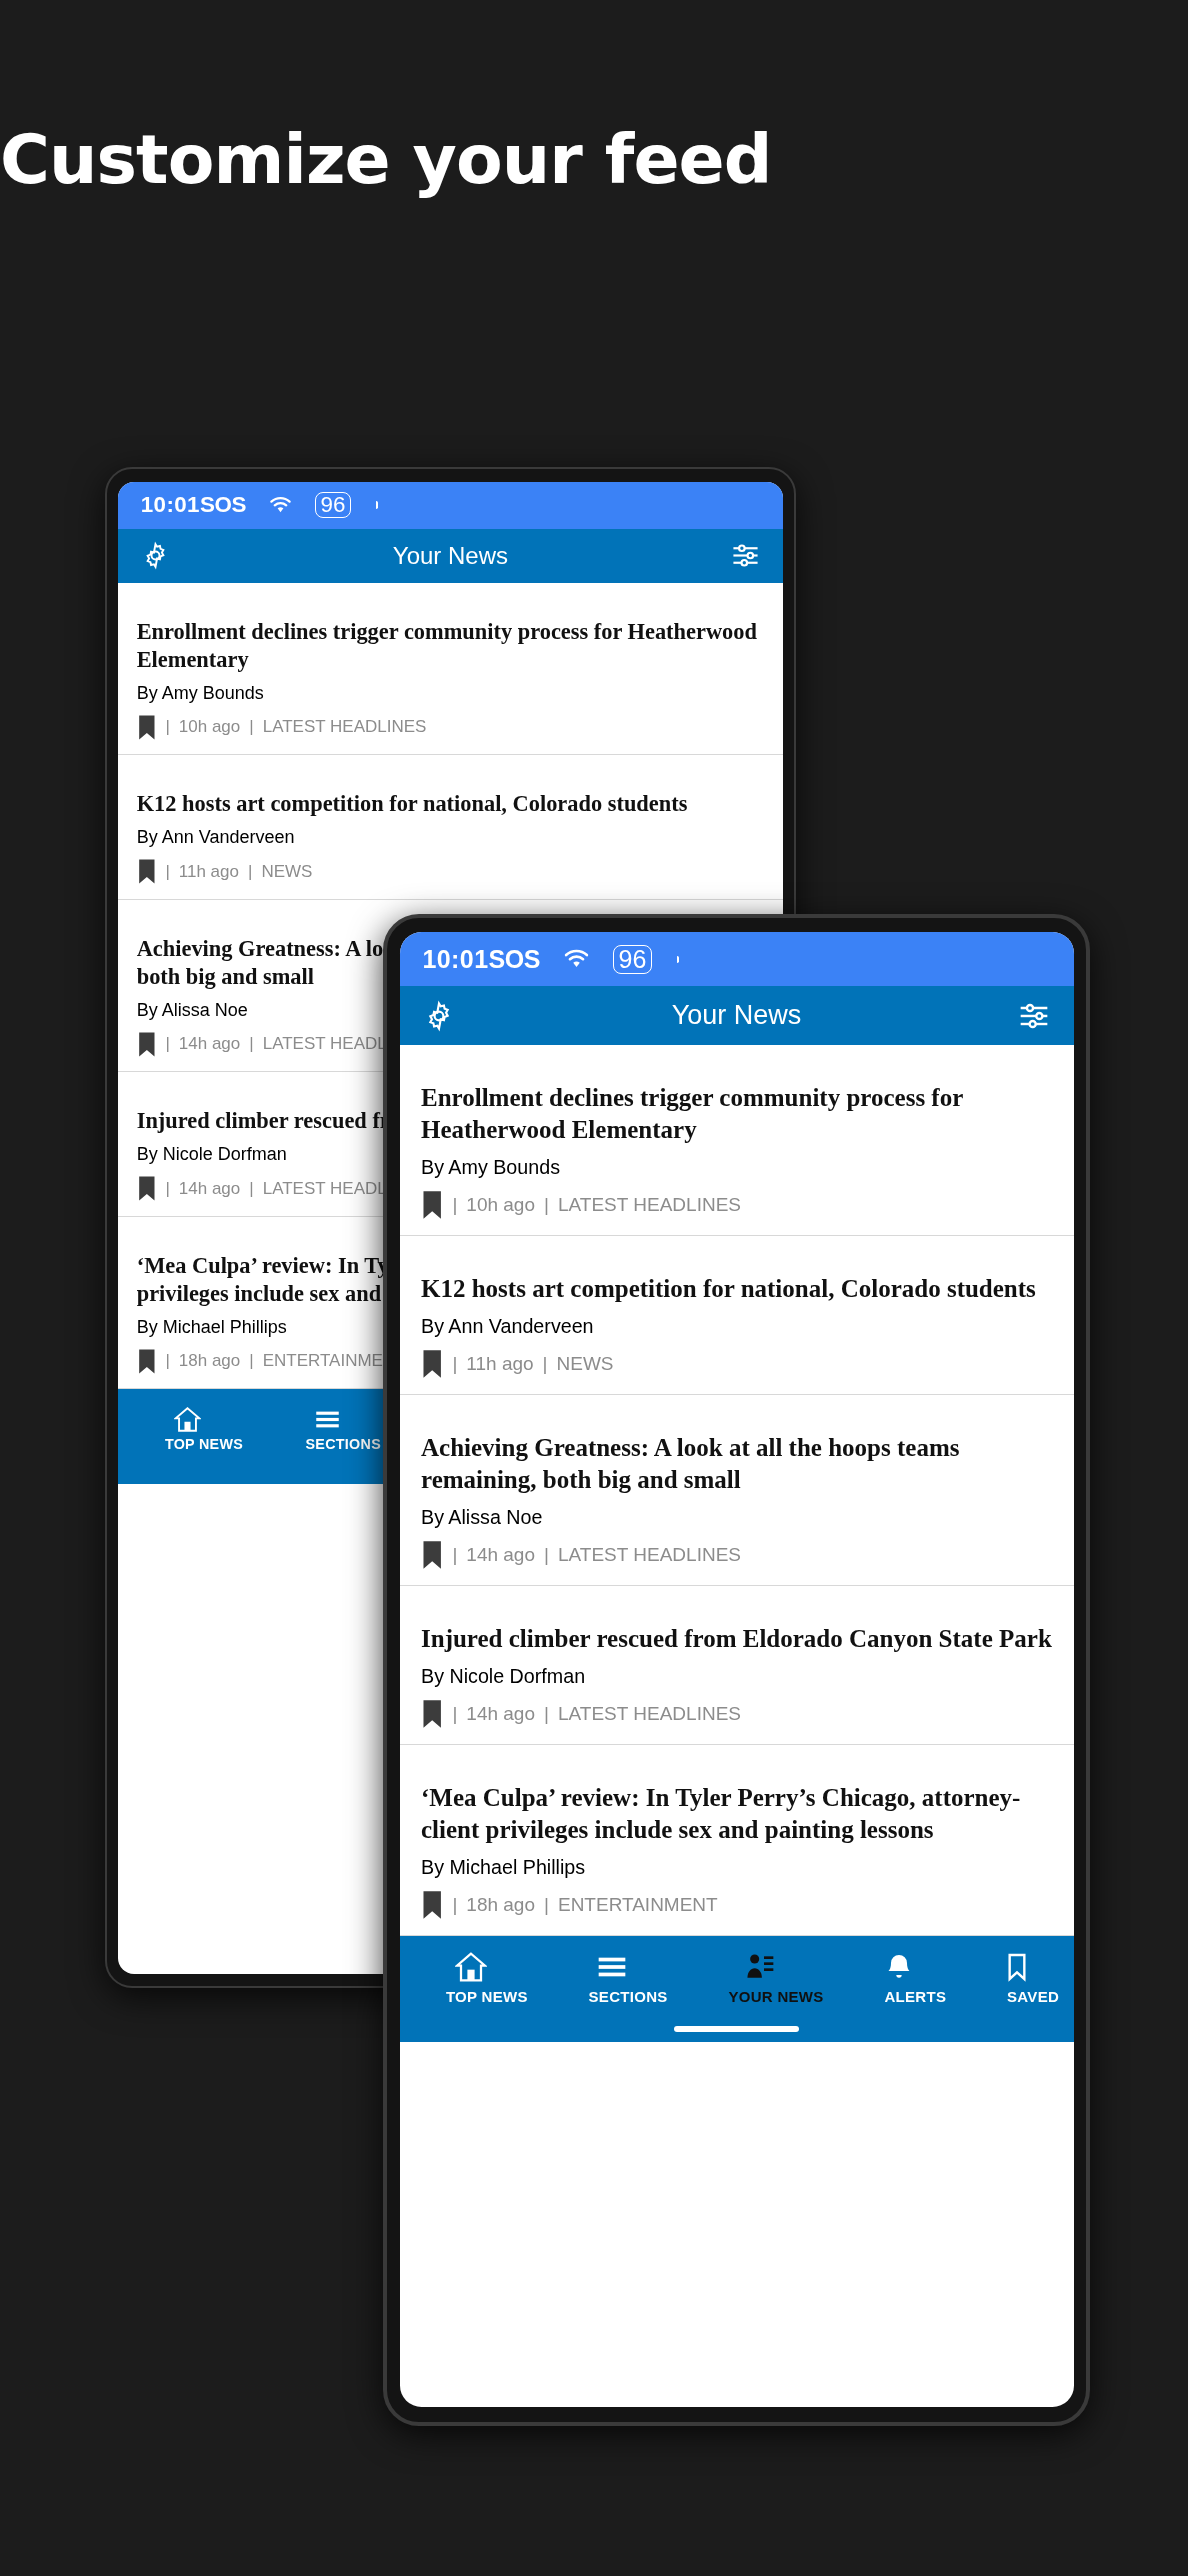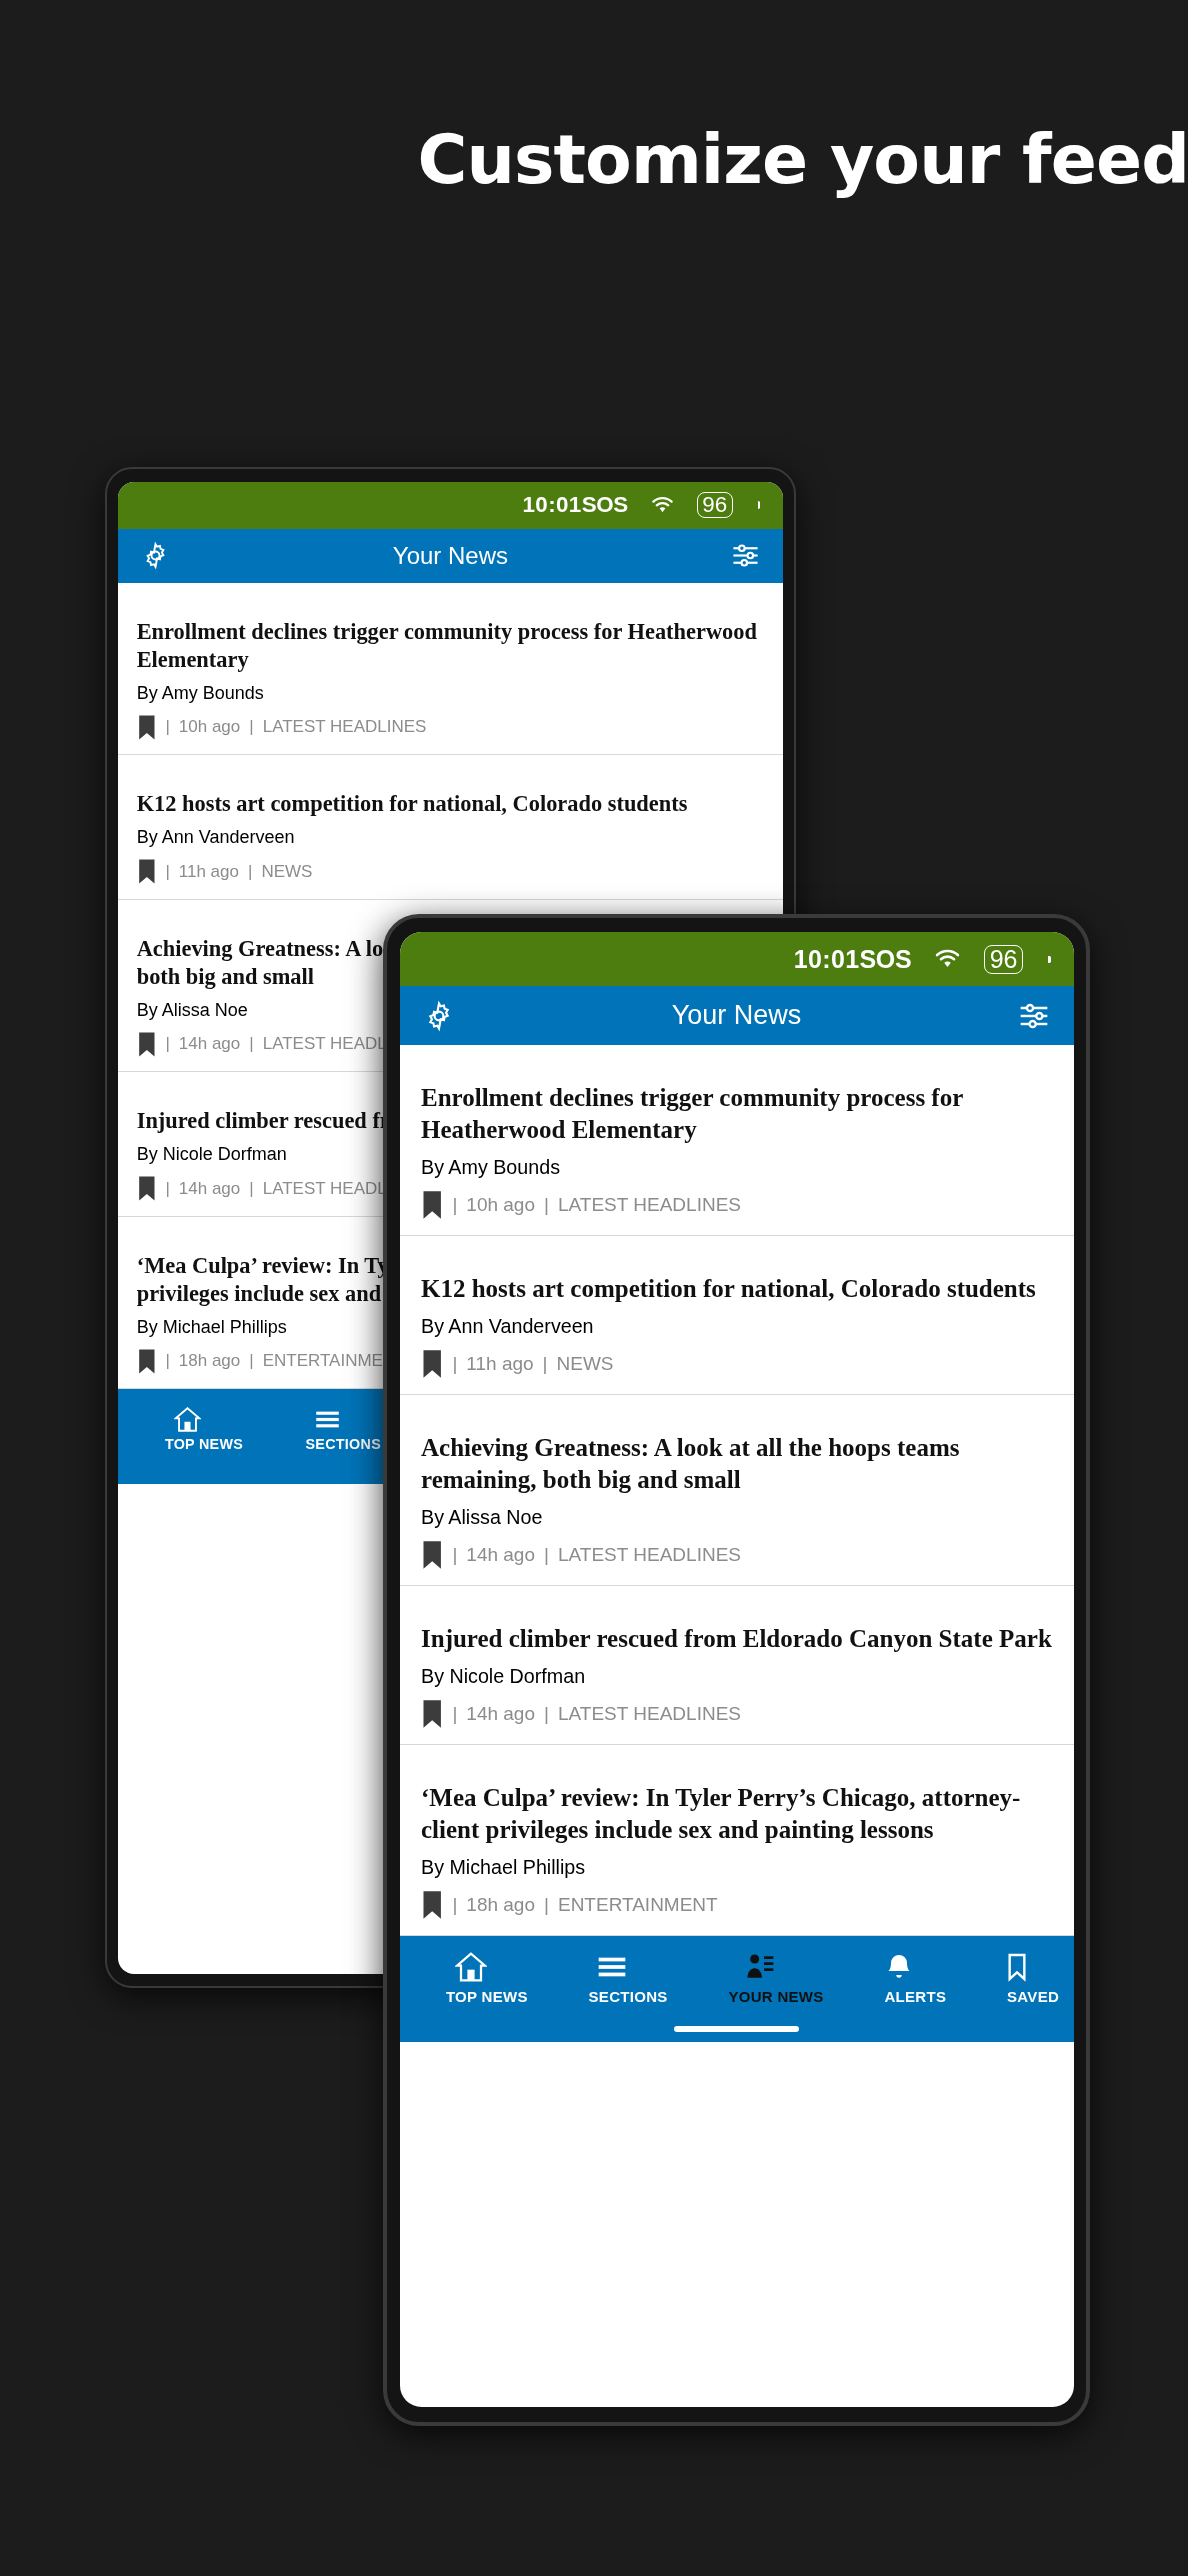--- a/index.html
+++ b/index.html
@@ -7,21 +7,21 @@
     width:1189px; height:2576px;
     background:#1c1c1c;
     font-family:"Liberation Sans", sans-serif;
     overflow:hidden;
   }
   .stage { position:relative; width:1189px; height:2576px; background:#1c1c1c; }
 
   
   .promo-title {
     position:absolute; left:0; top:120px; width:1189px;
-    text-align:right; color:#ffffff;
+    text-align:left; color:#ffffff;
     font-size:68px; font-weight:bold; letter-spacing:-0.9px;
     font-family:"DejaVu Sans", sans-serif;
   }
 
   
   .phone {
     position:absolute;
     background:#141414;
     border-radius:30px;
     border:2.7px solid #3a3a3a;
@@ -34,22 +34,22 @@
   }
 
   .phone-back { left:105px; top:467px; width:691px; height:1521px; border-radius:27px; }
   .phone-back .phone-screen { margin:12.5px 10.7px; border-radius:16px; width:calc(100% - 21.5px); height:calc(100% - 25px); }
 
   .phone-front { left:383px; top:914px; width:707px; height:1512px; border-radius:36px; border-width:4.5px; }
   .phone-front .phone-screen { margin:14.3px 12.5px; border-radius:21.5px; width:calc(100% - 25px); height:calc(100% - 29px); }
 
   
   .statusbar {
-    background:#4d7c0f; color:#fff;
-    display:flex; align-items:center; justify-content:flex-end;
+    background:#3b82f6; color:#fff;
+    display:flex; align-items:center; justify-content:flex-start;
     padding:0 23px;
     font-weight:bold;
   }
   .sb-time { letter-spacing:0.4px; }
   .sb-right { display:flex; align-items:center; gap:23px; }
   .sos-txt { font-weight:bold; letter-spacing:-0.4px; }
   .batt {
     border:1.8px solid #fff; border-radius:8px;
     padding:0.9px 4.5px; font-weight:normal; line-height:1;
     display:flex; align-items:center;

